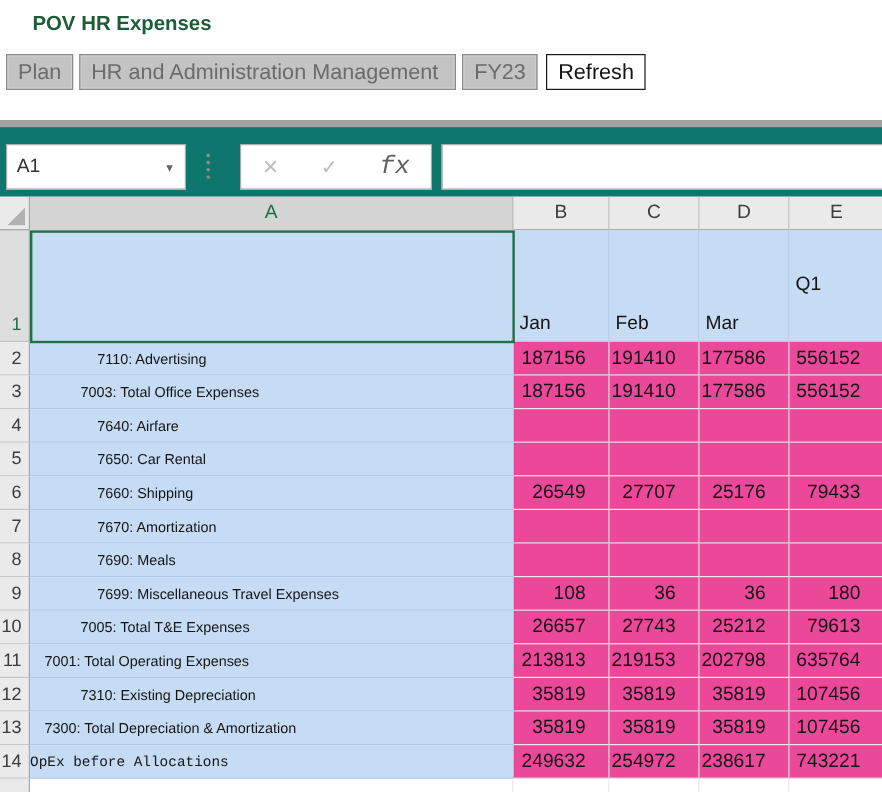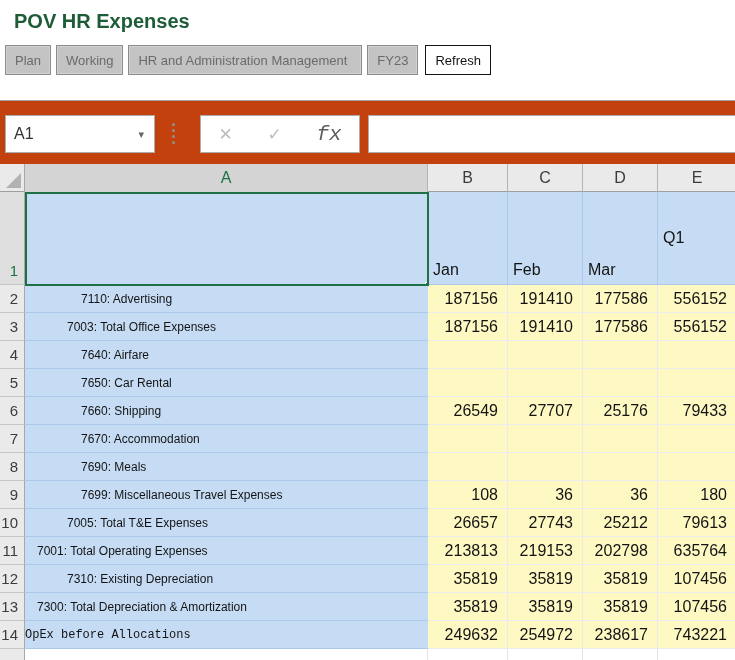--- a/index.html
+++ b/index.html
@@ -1,36 +1,36 @@
 <!DOCTYPE html>
 <html><head>
 <meta charset="utf-8">
 <style>
   * { box-sizing: border-box; margin: 0; padding: 0; }
   html,body { width:735px; height:660px; }
   body { font-family:"Liberation Sans", sans-serif; background:#fff; overflow:hidden; }
   .wrap { position:relative; width:735px; height:660px; background:#fff; overflow:hidden; }
 
   
-  .title { position:absolute; left:14px; top:10px; font-size:20px; font-weight:bold; color:#1E5C38; }
+  .title { position:absolute; left:27px; top:10px; font-size:17px; font-weight:bold; color:#1E5C38; }
 
   
   .povbar { position:absolute; left:5px; top:45px; height:30px; display:flex; align-items:stretch; }
   .pov, .refresh {
-    font-family:"Liberation Sans", sans-serif; font-size:13px; height:30px;
+    font-family:"Liberation Sans", sans-serif; font-size:18px; height:30px;
     padding:0 9px; margin-right:5px; white-space:nowrap; cursor:pointer;
   }
   .pov { background:#C3C3C3; border:1px solid #8B8B8B; color:#6B6B6B;
          box-shadow: inset 0 0 0 1px #D2D2D2; }
   .pov.wide { padding-right:14px; }
   .refresh { background:#FFFFFF; border:1.5px solid #141414; color:#141414; margin-left:2px; }
 
   
   .fstrip { position:absolute; left:0; top:100px; width:735px; height:64px;
-            background:#c2410c; border-top:1px solid #a3a3a3; }
+            background:#0f766e; border-top:6px solid #a3a3a3; }
   .namebox { position:absolute; left:5px; top:14px; width:150px; height:38px;
              background:#fff; border:1px solid #ACACAC; display:flex; align-items:center;
              padding:0 8px; font-size:16px; color:#333; }
   .namebox .val { flex:1; }
   .caret { font-size:11px; color:#666; padding-right:2px; }
   .dots { position:absolute; left:172px; top:22px; display:flex; flex-direction:column; gap:3px; }
   .dots i { width:3px; height:3px; border-radius:50%; background:#8F8F8F; display:block; }
   .fbtns { position:absolute; left:200px; top:14px; width:160px; height:38px;
            background:#fff; border:1px solid #ACACAC; display:flex; align-items:center;
            justify-content:space-around; }
@@ -67,42 +67,41 @@
         padding:0 4px 5px 5px; cursor:cell; }
   .p.mid { align-items:center; padding-bottom:0; }
 
   .cA { background:#C6DCF4; border-bottom:1px solid #ADC9E9; color:#141414; font-size:12px;
         display:flex; align-items:center; cursor:cell; }
   .ind0 { padding-left:0;font-family:Liberation Mono, monospace; }
   .ind1 { padding-left:12px; }
   .ind2 { padding-left:42px; }
   .ind3 { padding-left:56px; }
 
-  .cv { background:#fef9c3; border-right:1px solid #EAEAEA; border-bottom:1px solid #ECECEC;
+  .cv { background:#ec4899; border-right:1px solid #EAEAEA; border-bottom:1px solid #ECECEC;
         color:#141414; font-size:16px; display:flex; align-items:center; justify-content:flex-end;
-        padding-right:9px; cursor:cell; }
+        padding-right:19px; cursor:cell; }
 
   .cs { background:#FFFFFF; border-right:1px solid #E4E4E4; cursor:cell; }
 
   
   .overlay { position:absolute; left:25px; top:28px; width:404px; height:94px;
              border:2px solid #1E7145; pointer-events:none; }
   .overlay .handle { position:absolute; right:-5px; bottom:-5px; width:7px; height:7px;
                      background:#1E7145; border:1px solid #fff; }
 </style>
 </head>
 <body>
 
 <div class="wrap">
 
   <div class="title">POV HR Expenses</div>
 
   <div class="povbar">
     <button class="pov">Plan</button>
-    <button class="pov">Working</button>
     <button class="pov wide">HR and Administration Management</button>
     <button class="pov">FY23</button>
     <button class="refresh">Refresh</button>
   </div>
 
   <div class="fstrip">
     <div class="namebox">
       <span class="val">A1</span>
       <span class="caret">▾</span>
     </div>
@@ -157,21 +156,21 @@
       <div class="cv"></div>
       <div class="cv"></div>
       <div class="cv"></div>
       <div class="rh">6</div>
       <div class="cA ind3">7660: Shipping</div>
       <div class="cv">26549</div>
       <div class="cv">27707</div>
       <div class="cv">25176</div>
       <div class="cv">79433</div>
       <div class="rh">7</div>
-      <div class="cA ind3">7670: Accommodation</div>
+      <div class="cA ind3">7670: Amortization</div>
       <div class="cv"></div>
       <div class="cv"></div>
       <div class="cv"></div>
       <div class="cv"></div>
       <div class="rh">8</div>
       <div class="cA ind3">7690: Meals</div>
       <div class="cv"></div>
       <div class="cv"></div>
       <div class="cv"></div>
       <div class="cv"></div>

